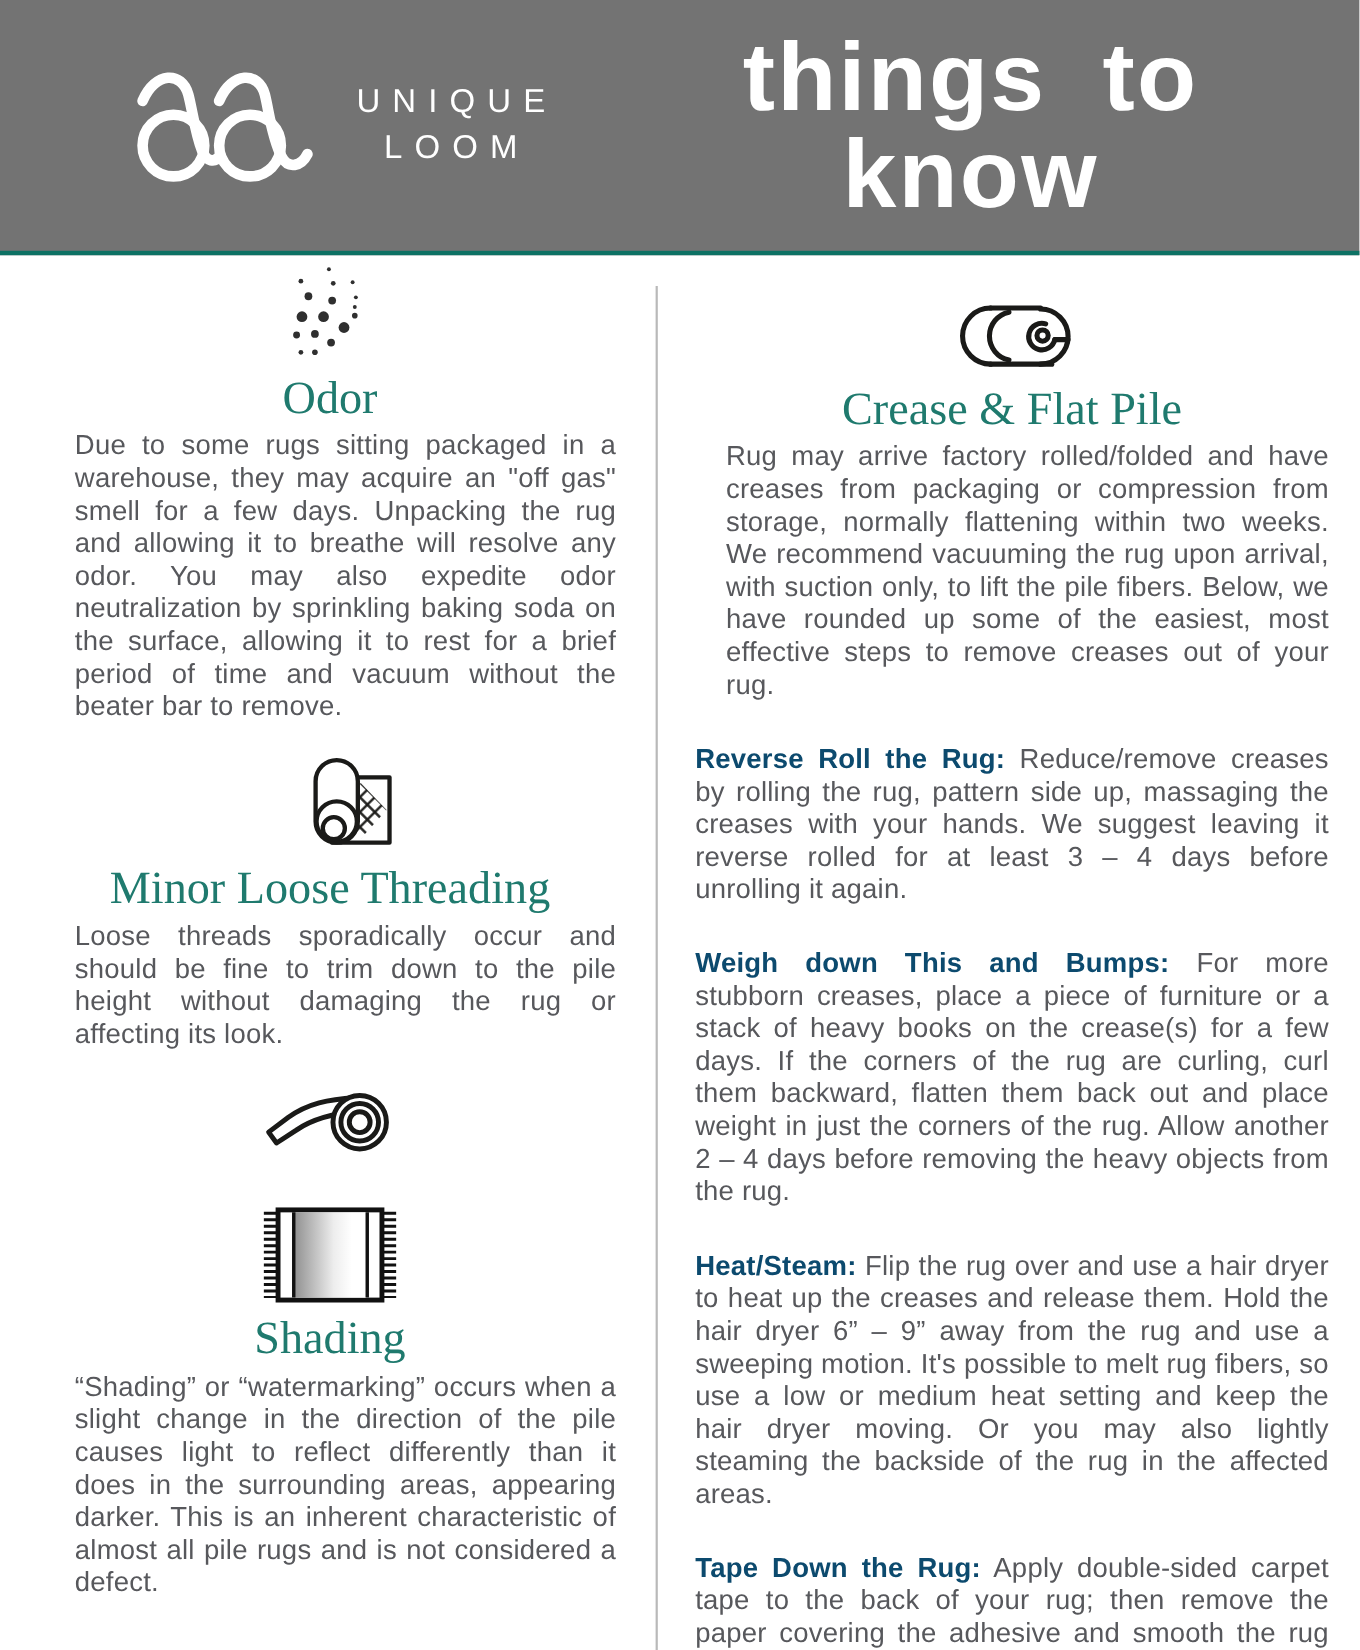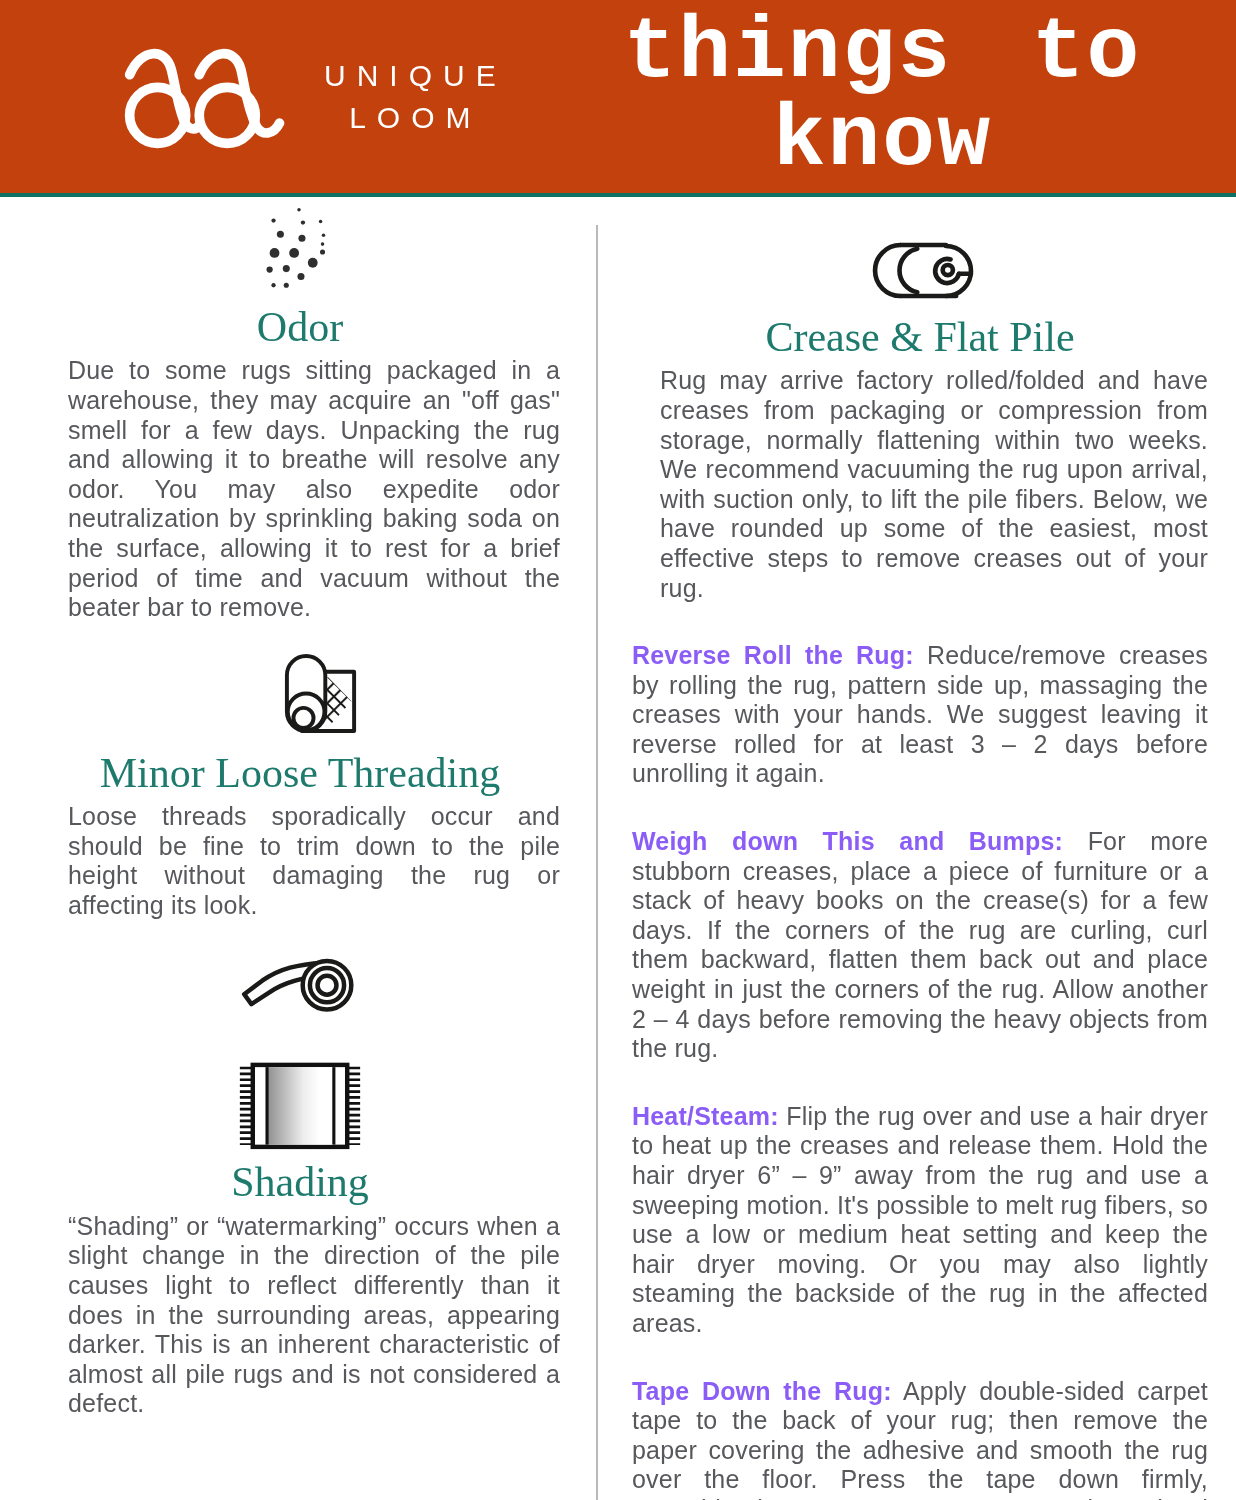--- a/index.html
+++ b/index.html
@@ -5,32 +5,32 @@
   * { margin:0; padding:0; box-sizing:border-box; }
   html,body { background:#ffffff; }
   body {
     width:1236px; height:1500px; overflow:hidden;
     font-family:"Liberation Sans", "DejaVu Sans", sans-serif;
     position:relative;
   }
 
   
   .banner{
-    height:197px; background:#c2410c; border-bottom:4px solid #0d7164;
+    height:232px; background:#737373; border-bottom:4px solid #0d7164;
     display:flex; align-items:center;gap:48px;
   }
   .logo-block{ display:flex; align-items:center; margin-left:108px; }
   .logo-svg{ width:196px; height:116px; display:block; }
   .brand-text{
     color:#ffffff; font-size:30px; letter-spacing:11px;
     line-height:1.4; margin-left:20px; text-align:center; font-weight:400;
   }
   .banner-title{
     flex:1; text-align:center; color:#ffffff;
-    font-family:Liberation Mono, monospace;
+    font-family:Liberation Sans, sans-serif;
     font-size:88px; letter-spacing:2px; word-spacing:0.28em;
     padding-right:26px; line-height:1;
   }
 
   
   .content{ display:flex; align-items:flex-start; height:1309px; }
   .col-left{ width:520px; margin-left:40px; }
   .divider{ width:2px; background:#b9b9b9; align-self:stretch; margin:28px 0 0 36px; }
   .col-right{ width:576px; margin-left:34px; }
 
@@ -40,21 +40,21 @@
     font-family:"Liberation Serif", "DejaVu Serif", serif;
     font-weight:400; color:#1f7a6e; font-size:42px; line-height:1.08;
     margin-top:6px;
   }
   .body-text{
     text-align:justify; font-size:25px; line-height:29.6px;
     color:#57585c; letter-spacing:0.2px; margin-top:6px;margin-left:28px;
   }
   .tip{ text-align:justify; font-size:25px; line-height:29.6px;
         color:#57585c; letter-spacing:0.2px; margin-top:38px; }
-  .tip strong{ color:#8b5cf6; font-weight:700; }
+  .tip strong{ color:#0c4a6e; font-weight:700; }
 
   .mt-odor{ margin-top:4px; }
   .mt-thread{ margin-top:26px; }
   .mt-pad{ margin-top:22px; }
   .mt-shade{ margin-top:24px; }
   .mt-crease{ margin-top:36px; }
 
   svg .ink{ stroke:#1a1a18; fill:none; stroke-linecap:round; stroke-linejoin:round; }
   svg .ink-f{ stroke:#1a1a18; fill:#ffffff; stroke-linecap:round; stroke-linejoin:round; }
 </style>
@@ -178,21 +178,21 @@
             <path d="M 93,14 A 27,27 0 0 1 120,41 A 27,27 0 0 1 93,68"></path>
             <path d="M 120,44 L 107,44"></path>
             <path d="M 107,44 A 13,13 0 1 1 98,28.5"></path>
             <circle cx="95" cy="40" r="5.5"></circle>
           </g>
         </svg>
       </div>
       <h2 class="sec-heading">Crease &amp; Flat Pile</h2>
       <p class="body-text">Rug may arrive factory rolled/folded and have creases from packaging or compression from storage, normally flattening within two weeks. We recommend vacuuming the rug upon arrival, with suction only, to lift the pile fibers. Below, we have rounded up some of the easiest, most effective steps to remove creases out of your rug.</p>
 
-      <p class="tip"><strong>Reverse Roll the Rug:</strong> <span>Reduce/remove creases by rolling the rug, pattern side up, massaging the creases with your hands. We suggest leaving it reverse rolled for at least 3 – 2 days before unrolling it again.</span></p>
+      <p class="tip"><strong>Reverse Roll the Rug:</strong> <span>Reduce/remove creases by rolling the rug, pattern side up, massaging the creases with your hands. We suggest leaving it reverse rolled for at least 3 – 4 days before unrolling it again.</span></p>
 
       <p class="tip"><strong>Weigh down This and Bumps:</strong> <span>For more stubborn creases, place a piece of furniture or a stack of heavy books on the crease(s) for a few days. If the corners of the rug are curling, curl them backward, flatten them back out and place weight in just the corners of the rug. Allow another 2 – 4 days before removing the heavy objects from the rug.</span></p>
 
       <p class="tip"><strong>Heat/Steam:</strong> <span>Flip the rug over and use a hair dryer to heat up the creases and release them. Hold the hair dryer 6” – 9” away from the rug and use a sweeping motion. It's possible to melt rug fibers, so use a low or medium heat setting and keep the hair dryer moving. Or you may also lightly steaming the backside of the rug in the affected areas.</span></p>
 
       <p class="tip"><strong>Tape Down the Rug:</strong> <span>Apply double-sided carpet tape to the back of your rug; then remove the paper covering the adhesive and smooth the rug over the floor. Press the tape down firmly, smoothing it as you go. Carpet tape works on hard floors and on existing wall-to-wall carpet, holding your rug in place. If you have laminate flooring, purchase a less adhesive double-sided tape to prevent the laminate from buckling or otherwise being damaged.</span></p>
     </section>
   </div>
 </main>
 

